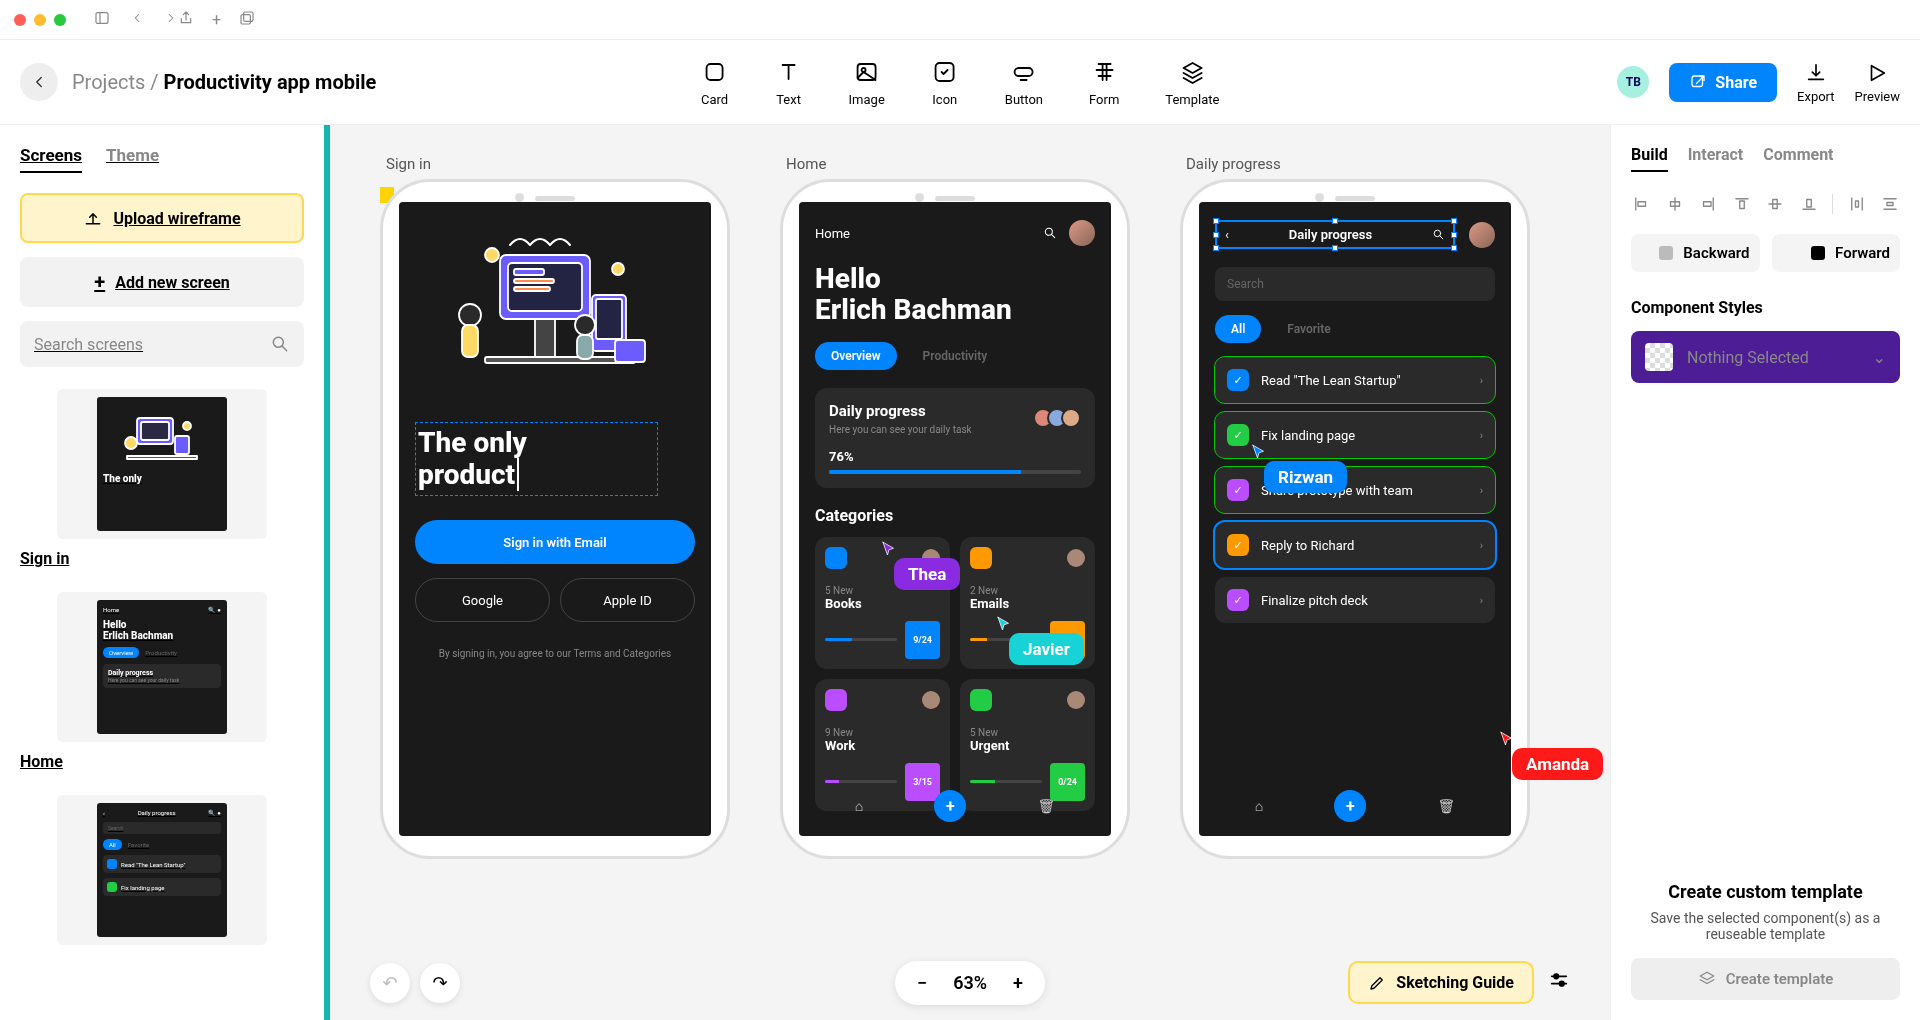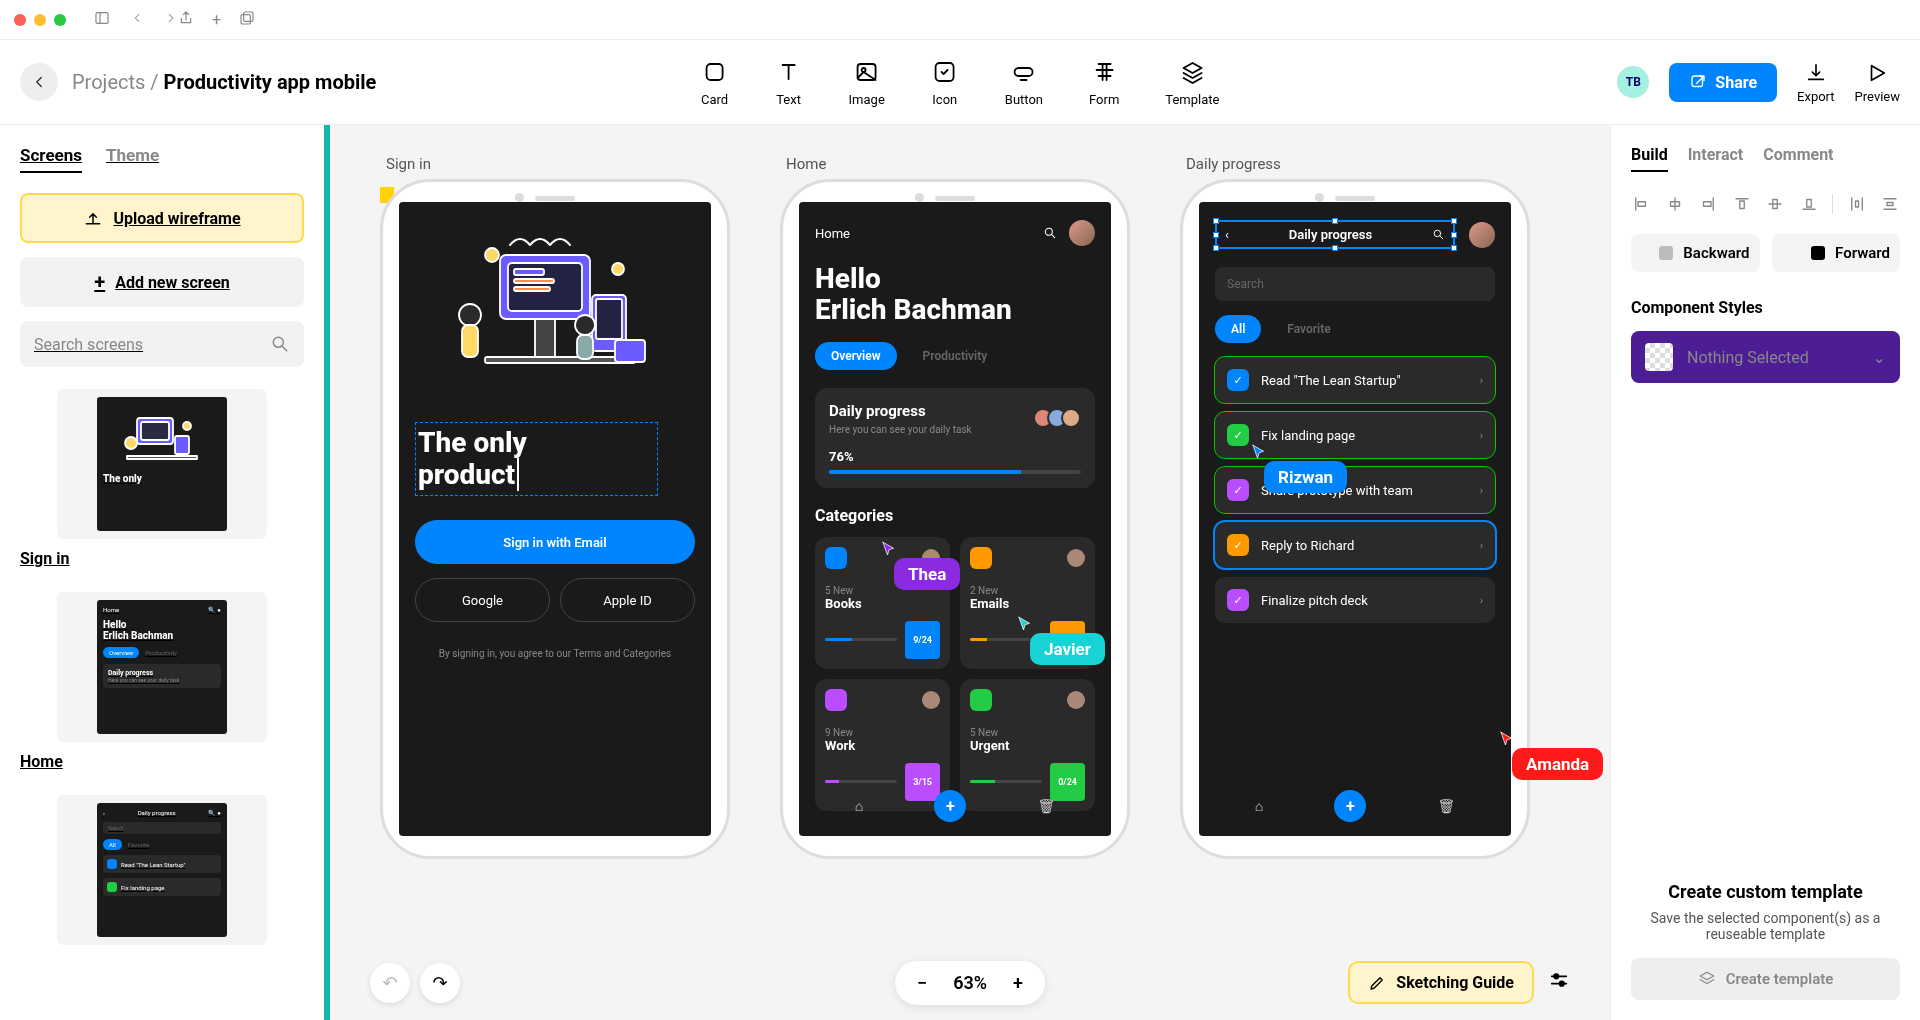--- a/index.html
+++ b/index.html
@@ -596,21 +596,21 @@
       </div>
     </div>
 
     <div id="collabs">
         <div class="collab" style="left:550px;top:415px">
      <svg class="collab-cursor" viewBox="0 0 24 24">
             <path d="M4 3l14 8-6 2-2 7-6-17z" fill="#8a2be2" stroke="#fff" stroke-width="1"></path>
           </svg>
      <div class="collab-label" style="background:#8a2be2;margin-left:14px">Thea</div>
    </div>
-        <div class="collab" style="left:686px;top:490px">
+        <div class="collab" style="left:665px;top:490px">
      <svg class="collab-cursor" viewBox="0 0 24 24">
             <path d="M4 3l14 8-6 2-2 7-6-17z" fill="#17d3d6" stroke="#fff" stroke-width="1"></path>
           </svg>
      <div class="collab-label" style="background:#17d3d6;margin-left:14px">Javier</div>
    </div>
         <div class="collab" style="left:920px;top:318px">
      <svg class="collab-cursor" viewBox="0 0 24 24">
             <path d="M4 3l14 8-6 2-2 7-6-17z" fill="#0085ff" stroke="#fff" stroke-width="1"></path>
           </svg>
      <div class="collab-label" style="background:#0085ff;margin-left:14px">Rizwan</div>

